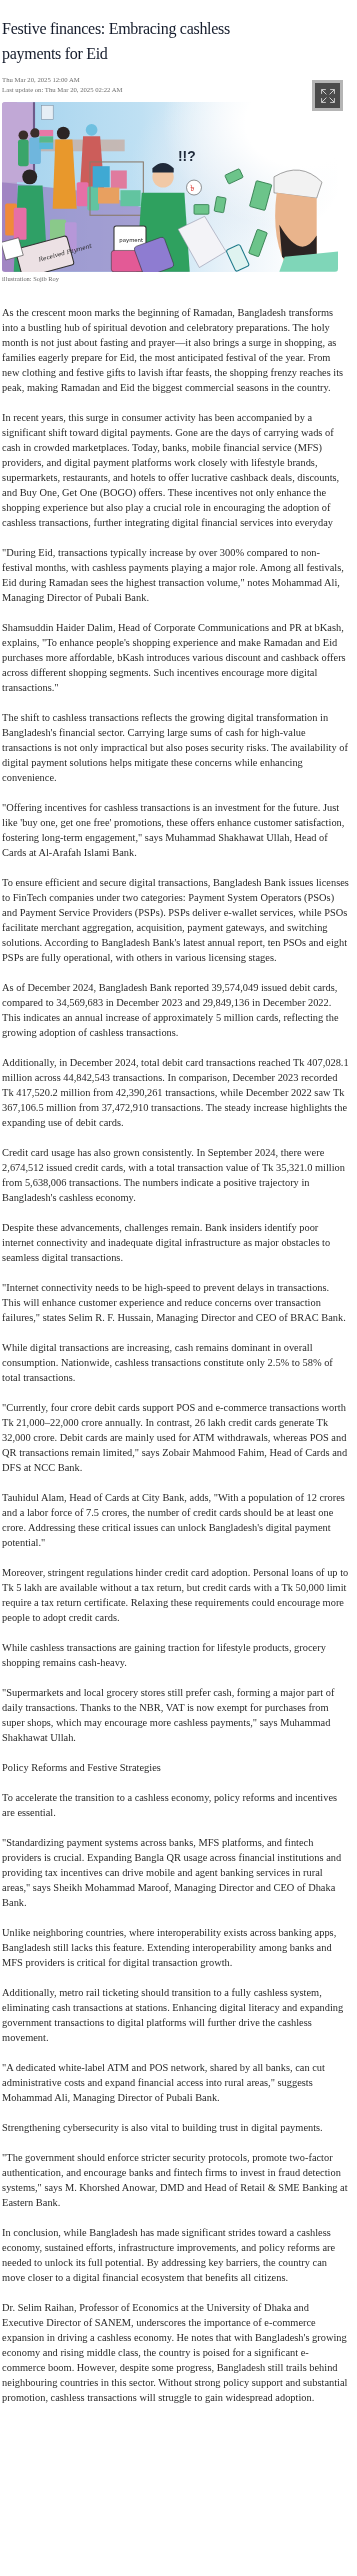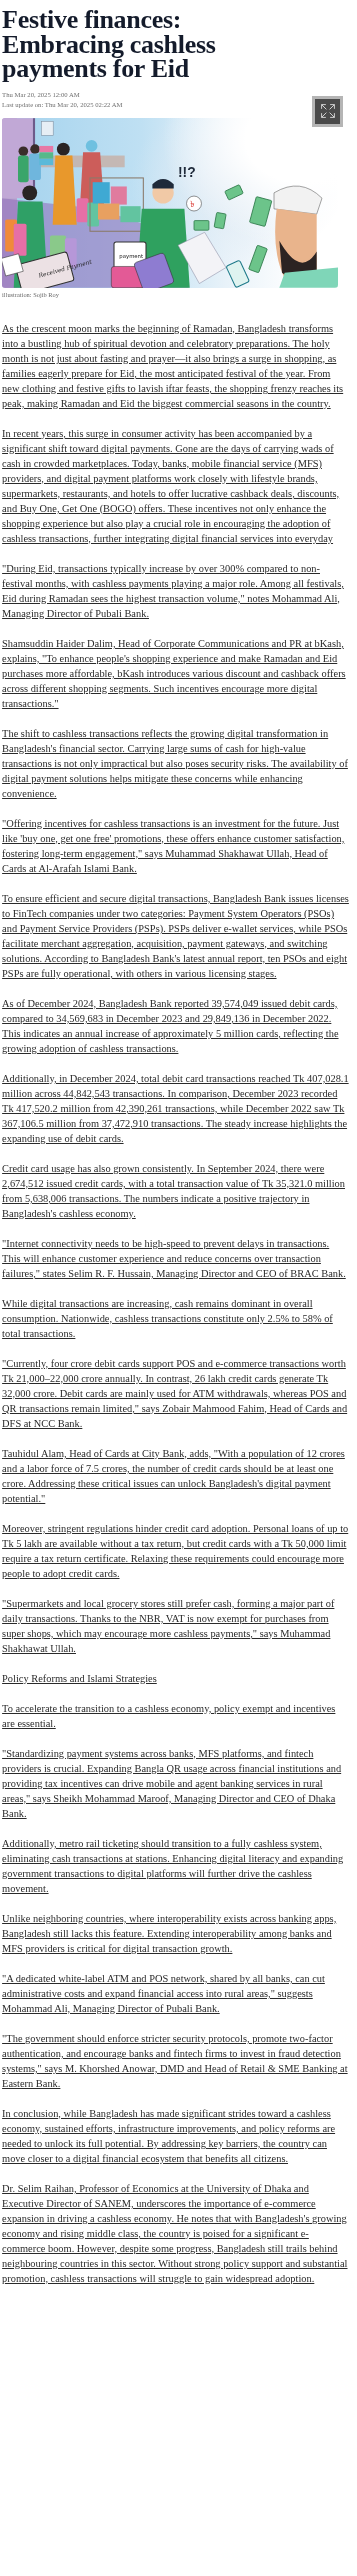--- a/index.html
+++ b/index.html
@@ -6,25 +6,25 @@
   html, body { background: #ffffff; }
   body {
     width: 357px;
     font-family: "DejaVu Serif", "Liberation Serif", serif;
     color: #2b2b2b;
     overflow-x: hidden;
   }
   .article { padding: 0 2.1px 0 2.1px; width: 357px; }
   .headline {
     font-family: "Liberation Serif", "DejaVu Serif", serif;
-    font-weight: bold;
-    font-size: 26px;
+    font-weight: normal;
+    font-size: 16px;
     line-height: 24.6px;
     color: #141b2b;
-    padding-top: 8px;
+    padding-top: 17px;
     letter-spacing: -0.3px;
     width: 278px;
   }
   .meta { margin-top: 8.5px; font-family: "Liberation Serif", serif; font-size: 6.7px; color: #707070; line-height: 10px; }
   .figure { position: relative; margin-top: 7.5px; width: 336px; height: 170px; }
   .illustration {
     position: absolute; left: 0; top: 0; width: 336px; height: 170px;
     border-radius: 3.2px; overflow: hidden;
     background:
       radial-gradient(ellipse 139px 107px at 299px 21.4px, #ffffff 40%, rgba(255,255,255,0) 100%),
@@ -34,21 +34,21 @@
   .expand-btn {
     position: absolute; left: 310px; top: -22px; width: 31px; height: 31px;
     background: #b5b5b5; padding: 3.2px; cursor: pointer;
   }
   .expand-inner { width: 100%; height: 100%; background: #4a4a4a; display: flex; align-items: center; justify-content: center; }
   .caption { font-family: "Liberation Serif", serif; font-size: 6.4px; color: #6a6a6a; margin-top: 3.2px; line-height: 8.5px; }
   .body { margin-top: 21.4px; }
   .body p {
     font-family: "Liberation Serif", "DejaVu Serif", serif;
     font-size: 10.4px; line-height: 15px; color: #2a2a2a;
-    margin-bottom: 15px; width: 347px; text-decoration: underline;
+    margin-bottom: 15px; width: 347px;
   }
   .body p.subhead { color: #2a2a2a; }
 </style>
 </head>
 <body>
 
 <article class="article">
   <h1 class="headline">Festive finances: Embracing cashless payments for Eid</h1>
 
   <div class="meta">
@@ -145,30 +145,33 @@
       <p class="">As the crescent moon marks the beginning of Ramadan, Bangladesh transforms into a bustling hub of spiritual devotion and celebratory preparations. The holy month is not just about fasting and prayer—it also brings a surge in shopping, as families eagerly prepare for Eid, the most anticipated festival of the year. From new clothing and festive gifts to lavish iftar feasts, the shopping frenzy reaches its peak, making Ramadan and Eid the biggest commercial seasons in the country.</p>
       <p class="">In recent years, this surge in consumer activity has been accompanied by a significant shift toward digital payments. Gone are the days of carrying wads of cash in crowded marketplaces. Today, banks, mobile financial service (MFS) providers, and digital payment platforms work closely with lifestyle brands, supermarkets, restaurants, and hotels to offer lucrative cashback deals, discounts, and Buy One, Get One (BOGO) offers. These incentives not only enhance the shopping experience but also play a crucial role in encouraging the adoption of cashless transactions, further integrating digital financial services into everyday</p>
       <p class="">"During Eid, transactions typically increase by over 300% compared to non-festival months, with cashless payments playing a major role. Among all festivals, Eid during Ramadan sees the highest transaction volume," notes Mohammad Ali, Managing Director of Pubali Bank.</p>
       <p class="">Shamsuddin Haider Dalim, Head of Corporate Communications and PR at bKash, explains, "To enhance people's shopping experience and make Ramadan and Eid purchases more affordable, bKash introduces various discount and cashback offers across different shopping segments. Such incentives encourage more digital transactions."</p>
       <p class="">The shift to cashless transactions reflects the growing digital transformation in Bangladesh's financial sector. Carrying large sums of cash for high-value transactions is not only impractical but also poses security risks. The availability of digital payment solutions helps mitigate these concerns while enhancing convenience.</p>
       <p class="">"Offering incentives for cashless transactions is an investment for the future. Just like 'buy one, get one free' promotions, these offers enhance customer satisfaction, fostering long-term engagement," says Muhammad Shakhawat Ullah, Head of Cards at Al-Arafah Islami Bank.</p>
       <p class="">To ensure efficient and secure digital transactions, Bangladesh Bank issues licenses to FinTech companies under two categories: Payment System Operators (PSOs) and Payment Service Providers (PSPs). PSPs deliver e-wallet services, while PSOs facilitate merchant aggregation, acquisition, payment gateways, and switching solutions. According to Bangladesh Bank's latest annual report, ten PSOs and eight PSPs are fully operational, with others in various licensing stages.</p>
       <p class="">As of December 2024, Bangladesh Bank reported 39,574,049 issued debit cards, compared to 34,569,683 in December 2023 and 29,849,136 in December 2022. This indicates an annual increase of approximately 5 million cards, reflecting the growing adoption of cashless transactions.</p>
       <p class="">Additionally, in December 2024, total debit card transactions reached Tk 407,028.1 million across 44,842,543 transactions. In comparison, December 2023 recorded Tk 417,520.2 million from 42,390,261 transactions, while December 2022 saw Tk 367,106.5 million from 37,472,910 transactions. The steady increase highlights the expanding use of debit cards.</p>
       <p class="">Credit card usage has also grown consistently. In September 2024, there were 2,674,512 issued credit cards, with a total transaction value of Tk 35,321.0 million from 5,638,006 transactions. The numbers indicate a positive trajectory in Bangladesh's cashless economy.</p>
+      <p class="">Despite these advancements, challenges remain. Bank insiders identify poor internet connectivity and inadequate digital infrastructure as major obstacles to seamless digital transactions.</p>
       <p class="">"Internet connectivity needs to be high-speed to prevent delays in transactions. This will enhance customer experience and reduce concerns over transaction failures," states Selim R. F. Hussain, Managing Director and CEO of BRAC Bank.</p>
       <p class="">While digital transactions are increasing, cash remains dominant in overall consumption. Nationwide, cashless transactions constitute only 2.5% to 58% of total transactions.</p>
       <p class="">"Currently, four crore debit cards support POS and e-commerce transactions worth Tk 21,000–22,000 crore annually. In contrast, 26 lakh credit cards generate Tk 32,000 crore. Debit cards are mainly used for ATM withdrawals, whereas POS and QR transactions remain limited," says Zobair Mahmood Fahim, Head of Cards and DFS at NCC Bank.</p>
       <p class="">Tauhidul Alam, Head of Cards at City Bank, adds, "With a population of 12 crores and a labor force of 7.5 crores, the number of credit cards should be at least one crore. Addressing these critical issues can unlock Bangladesh's digital payment potential."</p>
       <p class="">Moreover, stringent regulations hinder credit card adoption. Personal loans of up to Tk 5 lakh are available without a tax return, but credit cards with a Tk 50,000 limit require a tax return certificate. Relaxing these requirements could encourage more people to adopt credit cards.</p>
+      <p class="">While cashless transactions are gaining traction for lifestyle products, grocery shopping remains cash-heavy.</p>
       <p class="">"Supermarkets and local grocery stores still prefer cash, forming a major part of daily transactions. Thanks to the NBR, VAT is now exempt for purchases from super shops, which may encourage more cashless payments," says Muhammad Shakhawat Ullah.</p>
-      <p class="subhead">Policy Reforms and Islami Strategies</p>
-      <p class="">To accelerate the transition to a cashless economy, policy exempt and incentives are essential.</p>
+      <p class="subhead">Policy Reforms and Festive Strategies</p>
+      <p class="">To accelerate the transition to a cashless economy, policy reforms and incentives are essential.</p>
       <p class="">"Standardizing payment systems across banks, MFS platforms, and fintech providers is crucial. Expanding Bangla QR usage across financial institutions and providing tax incentives can drive mobile and agent banking services in rural areas," says Sheikh Mohammad Maroof, Managing Director and CEO of Dhaka Bank.</p>
+      <p class="">Unlike neighboring countries, where interoperability exists across banking apps, Bangladesh still lacks this feature. Extending interoperability among banks and MFS providers is critical for digital transaction growth.</p>
       <p class="">Additionally, metro rail ticketing should transition to a fully cashless system, eliminating cash transactions at stations. Enhancing digital literacy and expanding government transactions to digital platforms will further drive the cashless movement.</p>
-      <p class="">Unlike neighboring countries, where interoperability exists across banking apps, Bangladesh still lacks this feature. Extending interoperability among banks and MFS providers is critical for digital transaction growth.</p>
       <p class="">"A dedicated white-label ATM and POS network, shared by all banks, can cut administrative costs and expand financial access into rural areas," suggests Mohammad Ali, Managing Director of Pubali Bank.</p>
+      <p class="">Strengthening cybersecurity is also vital to building trust in digital payments.</p>
       <p class="">"The government should enforce stricter security protocols, promote two-factor authentication, and encourage banks and fintech firms to invest in fraud detection systems," says M. Khorshed Anowar, DMD and Head of Retail &amp; SME Banking at Eastern Bank.</p>
       <p class="">In conclusion, while Bangladesh has made significant strides toward a cashless economy, sustained efforts, infrastructure improvements, and policy reforms are needed to unlock its full potential. By addressing key barriers, the country can move closer to a digital financial ecosystem that benefits all citizens.</p>
       <p class="">Dr. Selim Raihan, Professor of Economics at the University of Dhaka and Executive Director of SANEM, underscores the importance of e-commerce expansion in driving a cashless economy. He notes that with Bangladesh's growing economy and rising middle class, the country is poised for a significant e-commerce boom. However, despite some progress, Bangladesh still trails behind neighbouring countries in this sector. Without strong policy support and substantial promotion, cashless transactions will struggle to gain widespread adoption.</p>
     </div>
 </article>
 
 
 </body></html>

